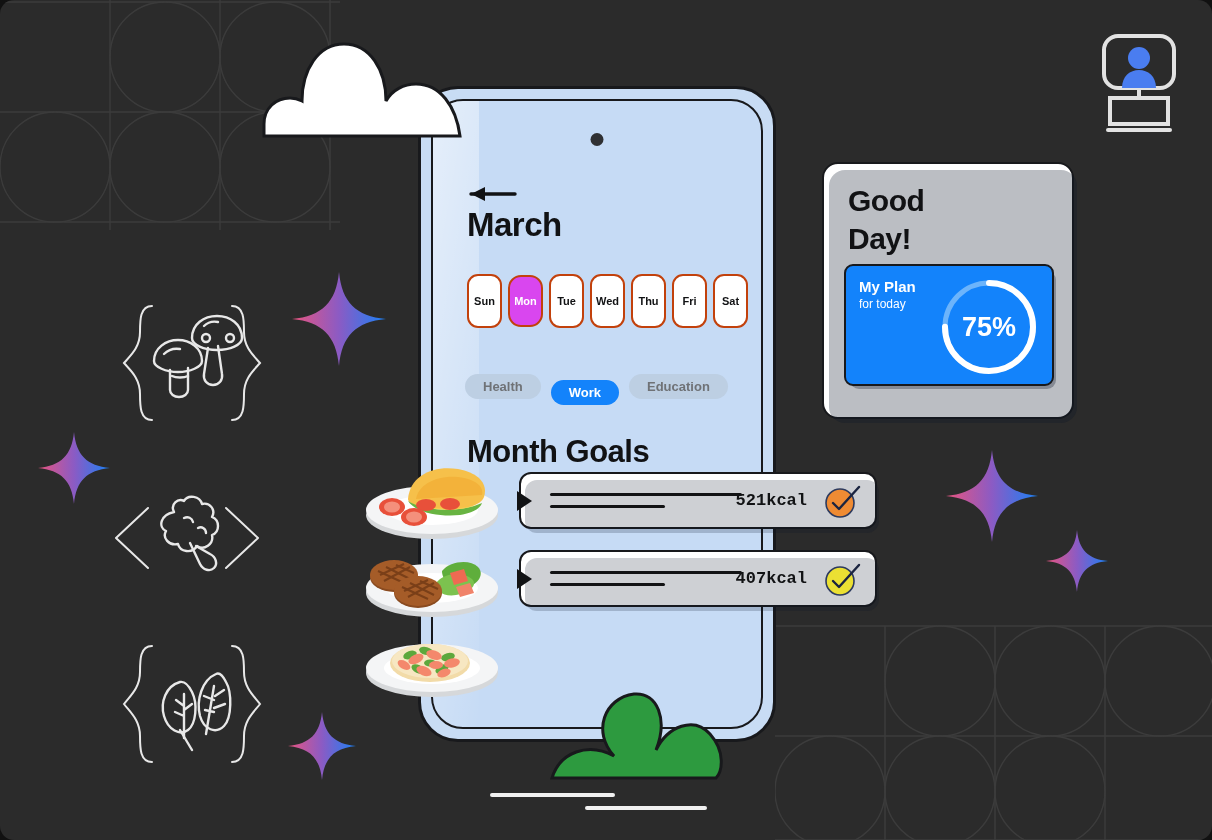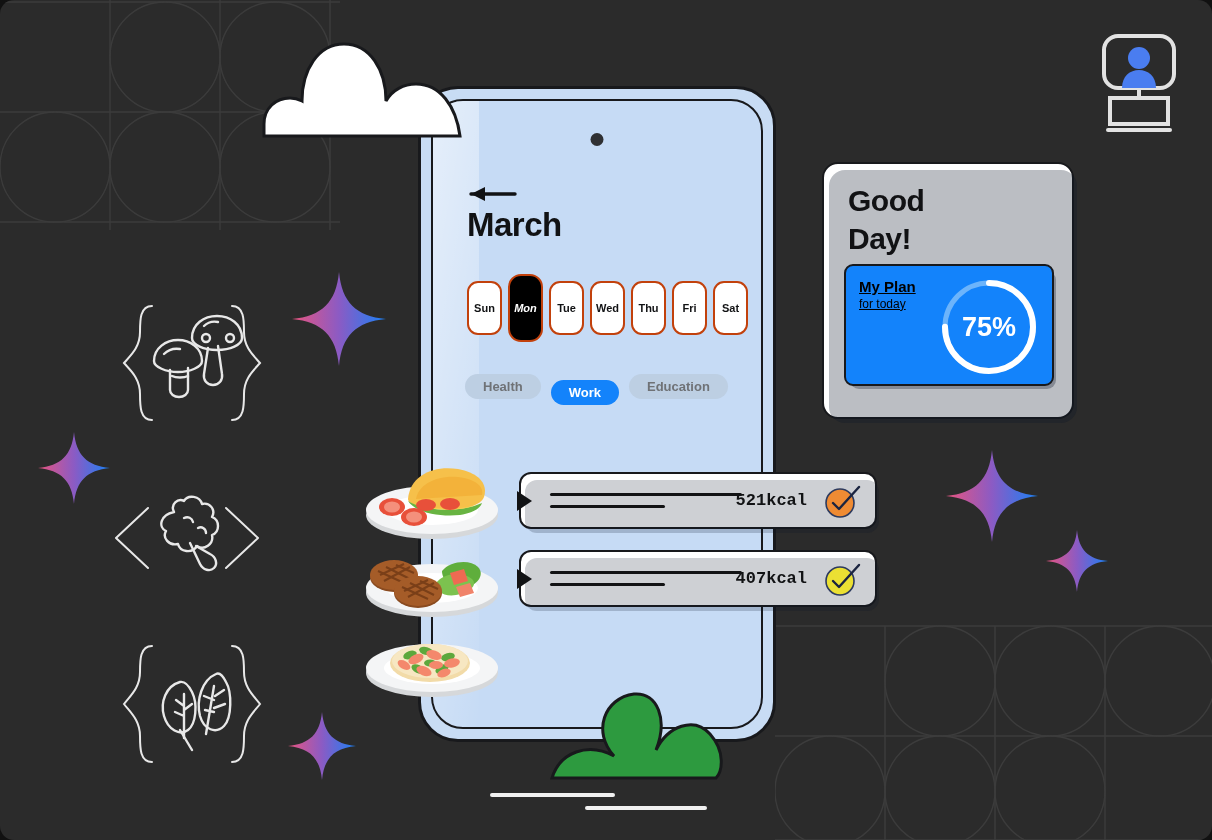--- a/index.html
+++ b/index.html
@@ -116,25 +116,24 @@
     border: 2px solid #c2410c;
     border-radius: 11px;
     display: flex;
     align-items: center;
     justify-content: center;
     font-size: 11px;
     font-weight: 700;
     color: #111214;
   }
   .day.active {
-    background: #000000;
+    background: #d946ef;
     color: #ffffff;
-    height: 68px;
+    height: 52px;
     border-radius: 13px;
-    font-style: italic;
   }
 
   
   .chips {
     position: absolute;
     left: 32px; top: 267px;
     display: flex;
     gap: 10px;
     align-items: center;
   }
@@ -266,25 +265,24 @@
     content: "";
     position: absolute;
     left: 4px; right: -4px; top: 5px; bottom: -5px;
     background: rgba(10,20,40,.30);
     border-radius: 9px;
     z-index: -1;
   }
   .plan-label {
     position: absolute;
     left: 13px; top: 12px;
-    color: #000000;
+    color: #ffffff;
     font-size: 15px;
     font-weight: 700;
     line-height: 1.25;
-    text-decoration: underline;
   }
   .plan-label .sub { font-weight: 400; font-size: 12px; display: block; }
   .ring-wrap { position: absolute; right: 10px; top: 8px; }
   .ring-pct {
     position: absolute;
     left: 0; top: 0;
     width: 106px; height: 106px;
     display: flex;
     align-items: center;
     justify-content: center;
@@ -441,20 +439,21 @@
           <div class="day">Fri</div>
           <div class="day">Sat</div>
         </div>
 
         <div class="chips">
           <div class="chip">Health</div>
           <div class="chip active">Work</div>
           <div class="chip">Education</div>
         </div>
 
+        <div class="goals-title">Month Goals</div>
       </div>
     </div>
   </div>
 
   <div class="cloud">
     <svg width="226" height="112" viewBox="0 0 226 112" fill="#ffffff" stroke="#18191c" stroke-width="3">
       <path d="M2 108 L2 96 C2 80 14 70 28 70 C32 70 36 71 40 73 C40 42 56 16 82 16 C108 16 124 42 124 73 C130 62 142 56 154 56 C178 56 194 78 198 108 Z"></path>
     </svg>
   </div>
 

